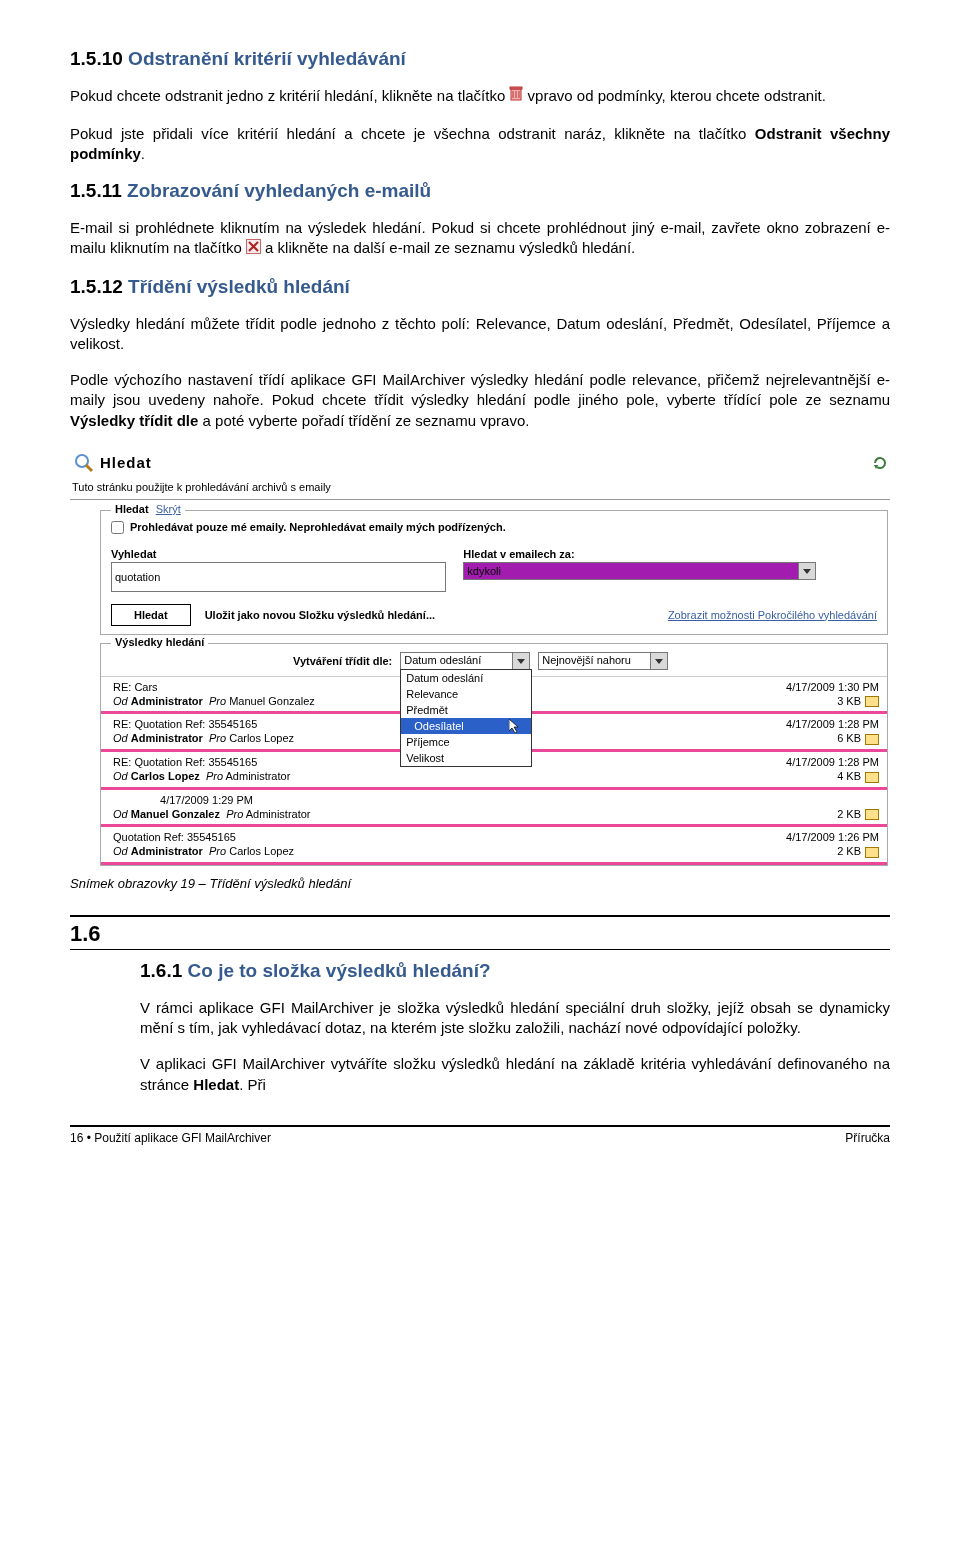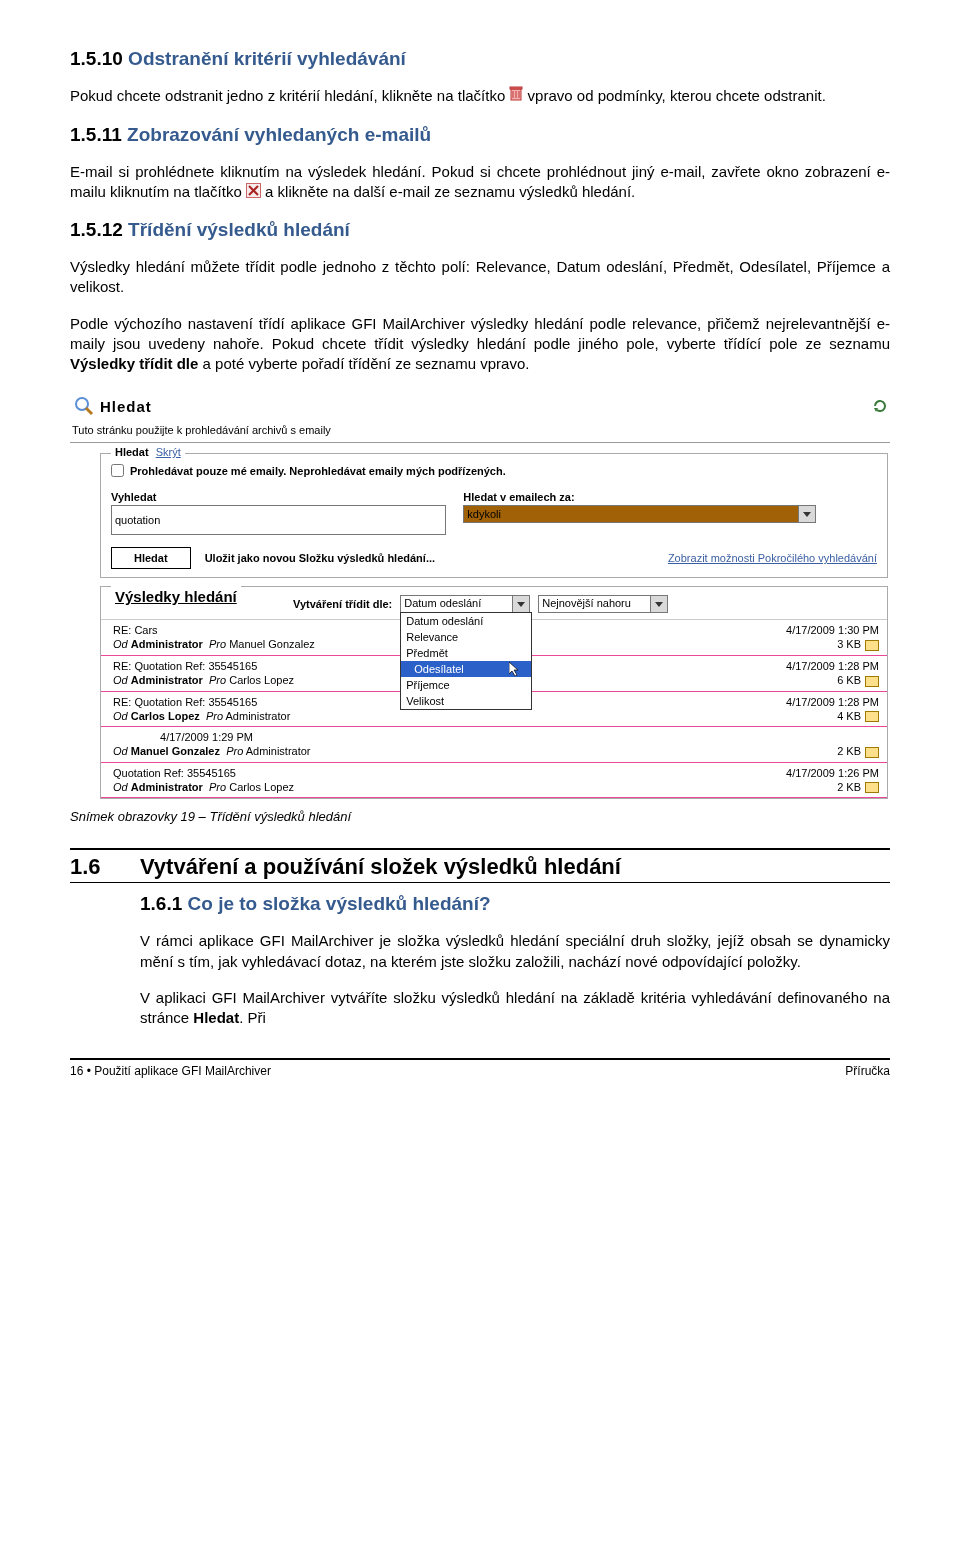--- a/index.html
+++ b/index.html
@@ -18,37 +18,37 @@
   .inner-panels { padding:10px 2px 0 30px; }
   .panel { border:1px solid #aaa; position:relative; margin-bottom:8px; padding:10px 10px 8px 10px; }
   .panel-legend { position:absolute; top:-8px; left:10px; background:#fff; padding:0 4px; font-weight:bold; font-size:11px; }
   .panel-legend .link { color:#3a5ea3; text-decoration:underline; font-weight:normal; margin-left:4px;text-align:center; }
   .checkbox-row { display:flex; align-items:center; font-weight:bold; font-size:11px; }
   .checkbox-row input { margin:0 6px 0 0; }
   .form-row { display:flex; margin-top:14px; }
   .form-col { width:46%; }
   .form-label { font-weight:bold; font-size:11px; margin-bottom:2px; }
   .text-input { width:95%; height:30px; border:1px solid #777; font-size:11px; padding:1px 3px; box-sizing:border-box; }
-  .select-box { border:1px solid #777; height:18px; background:#a16207; font-size:11px; padding:1px 3px; box-sizing:border-box; display:flex; align-items:center; position:relative; }
+  .select-box { border:1px solid #777; height:18px; background:#a21caf; font-size:11px; padding:1px 3px; box-sizing:border-box; display:flex; align-items:center; position:relative; }
   .select-arrow { position:absolute; right:0; top:0; width:16px; height:16px; background:#d9d9d9; border-left:1px solid #777; }
   .search-actions { margin-top:12px; display:flex; align-items:center; font-size:11px; }
   .btn-hledat { border:1px solid #000; padding:4px 22px; font-weight:bold; font-size:11px; background:#fff; }
   .save-link { margin-left:14px; font-weight:bold; }
   .adv-link { margin-left:auto; color:#3a5ea3; text-decoration:underline; }
   .results-panel { border:1px solid #aaa; position:relative; padding:0; }
-  .results-legend { position:absolute; top:-8px; left:10px; background:#fff; padding:9px 4px; font-weight:bold; font-size:15px;text-decoration:underline; }
+  .results-legend { position:absolute; top:-8px; left:10px; background:#fff; padding:0 4px; font-weight:bold; font-size:11px; }
   .results-header { display:flex; align-items:center; padding:8px 8px 6px 12px; font-size:11px; border-bottom:1px solid #ccc; }
   .sort-label { font-weight:bold; margin-left:180px; }
   .sort-select { position:relative; border:1px solid #777; width:130px; height:18px; margin-left:8px; background:#fff; font-size:11px; padding:1px 3px; box-sizing:border-box; }
   .sort-select2 { position:relative; border:1px solid #777; width:130px; height:18px; margin-left:8px; background:#fff; font-size:11px; padding:1px 3px; box-sizing:border-box; }
   .dropdown-list { position:absolute; top:16px; left:-1px; width:130px; border:1px solid #333; background:#fff; z-index:10; }
   .dropdown-item { padding:2px 5px; font-size:11px; cursor:default; }
   .dropdown-item.selected { background:#2a60c8; color:#fff; position:relative;padding-left:13px; }
   .cursor-icon { position:absolute; right:10px; top:1px; }
-  .result-row { border-bottom:1px solid #ec4899; padding:4px 8px 4px 12px; font-size:11px; }
+  .result-row { border-bottom:3px solid #ec4899; padding:4px 8px 4px 12px; font-size:11px; }
   .result-top { display:flex; }
   .result-subject { flex:1 1 auto; }
   .result-date { width:140px; text-align:right; }
   .result-bottom { display:flex; margin-top:2px; }
   .result-from { flex:1 1 auto; }
   .result-size { width:60px; text-align:right; }
   .mail-icn { width:12px; height:9px; display:inline-block; border:1px solid #a07a00; background:#ffe08a; margin-left:4px; vertical-align:middle; position:relative; }
   .caption { font-style:italic; font-size:13px; margin:10px 0 24px 0; }
   .rule { border:0; border-top:2px solid #000; margin:0 0 4px 0; }
   .thin-rule { border:0; border-top:1px solid #000; margin:2px 0 10px 0; }
@@ -75,20 +75,23 @@
       <svg width="14" height="16" viewBox="0 0 14 16">
           <rect x="2" y="3" width="10" height="11" fill="#f6b0b0" stroke="#b33"></rect>
           <line x1="4" y1="5" x2="4" y2="12" stroke="#b33"></line>
           <line x1="7" y1="5" x2="7" y2="12" stroke="#b33"></line>
           <line x1="10" y1="5" x2="10" y2="12" stroke="#b33"></line>
           <rect x="1" y="1" width="12" height="2" fill="#d66" stroke="#b33"></rect>
         </svg>
     </span>
     <span> vpravo od podmínky, kterou chcete odstranit.</span>
   </p>
+  <p class="body-text">
+    <span>Pokud jste přidali více kritérií hledání a chcete je všechna odstranit naráz, klikněte na tlačítko </span><span class="bold">Odstranit všechny podmínky</span><span>.</span>
+  </p>
 
   <h3 class="subhead">
     <span class="num">1.5.11</span>
     <span>Zobrazování vyhledaných e-mailů</span>
   </h3>
   <p class="body-text">
     <span>E-mail si prohlédnete kliknutím na výsledek hledání. Pokud si chcete prohlédnout jiný e-mail, zavřete okno zobrazení e-mailu kliknutím na tlačítko </span>
     <span class="icon-inline">
       <svg width="15" height="15" viewBox="0 0 15 15">
           <rect x="0.5" y="0.5" width="14" height="14" fill="#f7eceb" stroke="#c66"></rect>
@@ -243,21 +246,20 @@
           </div>
       </div>
     </div>
   </div>
 
   <div class="caption">Snímek obrazovky 19 – Třídění výsledků hledání</div>
 
   <hr class="rule">
   <div class="section-row">
     <div class="section-label">1.6</div>
-    <div class="section-title">Vytváření a používání složek výsledků hledání</div>
   </div>
   <hr class="thin-rule">
 
   <div style="padding-left:70px;">
     <h3 class="subhead">
       <span class="num">1.6.1</span>
       <span>Co je to složka výsledků hledání?</span>
     </h3>
     <p class="body-text">V rámci aplikace GFI MailArchiver je složka výsledků hledání speciální druh složky, jejíž obsah se dynamicky mění s tím, jak vyhledávací dotaz, na kterém jste složku založili, nachází nové odpovídající položky.</p>
     <p class="body-text">

